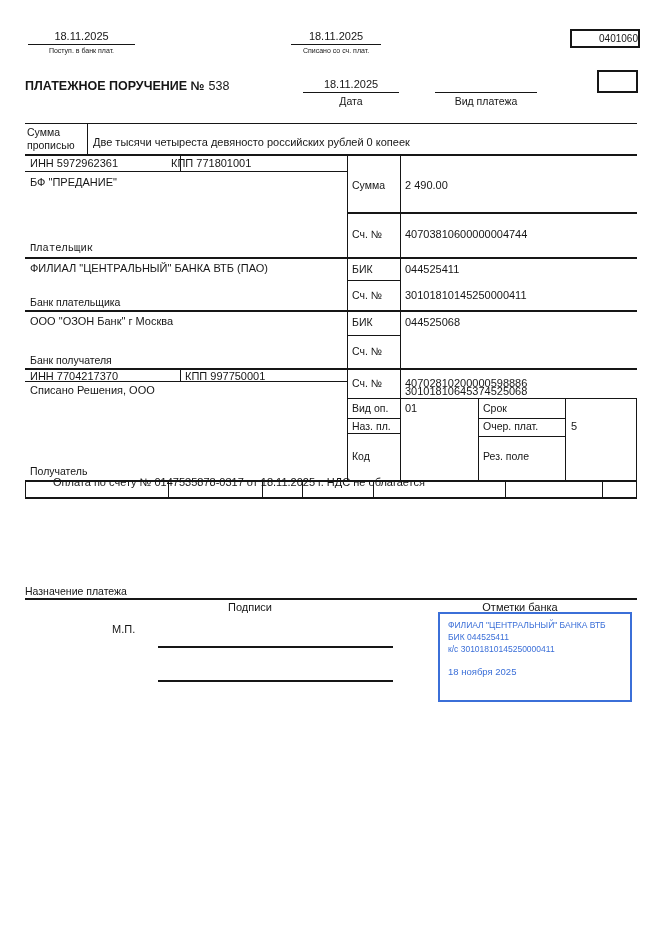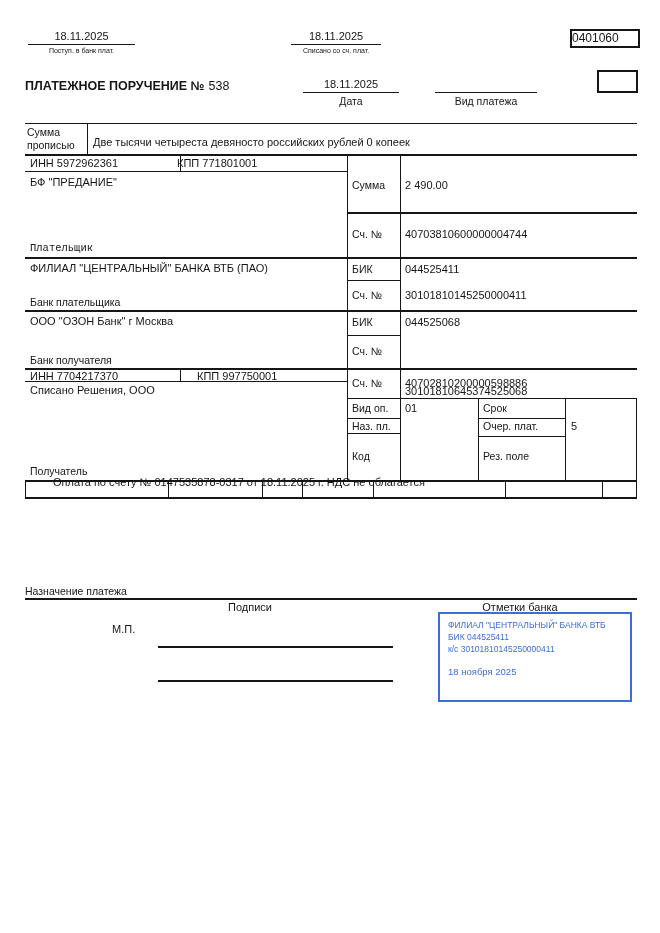--- a/index.html
+++ b/index.html
@@ -8,21 +8,21 @@
   .page{position:relative;width:660px;height:933px;background:#fff;overflow:hidden;}
   .txt{position:absolute;font-size:11px;line-height:13px;white-space:nowrap;}
   .smalltxt{position:absolute;font-size:10.5px;line-height:12px;white-space:nowrap;}
   .hl{position:absolute;height:1px;background:var(--ink);}
   .hl.thick{height:2px;}
   .vl{position:absolute;width:1px;background:var(--ink);}
   .dateblk{position:absolute;text-align:center;}
   .dval{font-size:11px;line-height:14px;border-bottom:1.5px solid var(--ink);padding-bottom:1px;}
   .dcap{font-size:7px;line-height:9px;padding-top:1px;}
   .dcap2{font-size:10.5px;line-height:13px;padding-top:2px;}
-  .codebox{position:absolute;border:2px solid var(--ink);text-align:left;font-size:12px;line-height:15px;}
+  .codebox{position:absolute;border:2px solid var(--ink);text-align:right;font-size:10px;line-height:15px;}
   .emptybox{position:absolute;border:2px solid var(--ink);}
   .title{position:absolute;font-size:12.5px;font-weight:bold;white-space:nowrap;}
   .title .num{font-weight:normal;margin-left:4px;}
   .wordslabel{position:absolute;font-size:10.5px;line-height:13px;}
   .stamp{position:absolute;box-sizing:border-box;border:2px solid var(--stamp-color);color:var(--stamp-color);padding:5px 8px;}
   .stamp .s1{font-size:8.5px;line-height:12px;white-space:nowrap;}
   .stamp .status{font-size:13px;font-weight:bold;letter-spacing:.5px;margin-top:13px;}
   .stamp .sdate{font-size:9.5px;margin-top:11px;}
   .sigline{position:absolute;height:1.5px;background:var(--ink);}
   .center{text-align:center;}
@@ -93,21 +93,21 @@
     <div class="vl" style="left:602px;top:480px;height:17px;"></div>
   </div>
 
   <div class="wordslabel" style="left:27px;top:126px;">
     <div>Сумма</div>
     <div>прописью</div>
   </div>
   <div class="txt" style="left:93px;top:136px;">Две тысячи четыреста девяносто российских рублей 0 копеек</div>
 
   <div class="txt" style="left:30px;top:157px;">ИНН 5972962361</div>
-  <div class="txt" style="left:177px;top:157px;">КПП 771801001</div>
+  <div class="txt" style="left:171px;top:157px;">КПП 771801001</div>
   <div class="txt" style="left:30px;top:176px;">БФ "ПРЕДАНИЕ"</div>
   <div class="smalltxt" style="left:30px;top:242px;font-family:Liberation Mono, monospace;">Плательщик</div>
   <div class="smalltxt" style="left:352px;top:179px;">Сумма</div>
   <div class="txt" style="left:405px;top:179px;">2 490.00</div>
   <div class="smalltxt" style="left:352px;top:228px;">Сч. №</div>
   <div class="txt" style="left:405px;top:228px;">40703810600000004744</div>
 
   <div class="txt" style="left:30px;top:262px;">ФИЛИАЛ "ЦЕНТРАЛЬНЫЙ" БАНКА ВТБ (ПАО)</div>
   <div class="smalltxt" style="left:30px;top:296px;">Банк плательщика</div>
   <div class="smalltxt" style="left:352px;top:263px;">БИК</div>
@@ -116,21 +116,21 @@
   <div class="txt" style="left:405px;top:289px;">30101810145250000411</div>
 
   <div class="txt" style="left:30px;top:315px;">ООО "ОЗОН Банк" г Москва</div>
   <div class="smalltxt" style="left:30px;top:354px;">Банк получателя</div>
   <div class="smalltxt" style="left:352px;top:316px;">БИК</div>
   <div class="txt" style="left:405px;top:316px;">044525068</div>
   <div class="smalltxt" style="left:352px;top:345px;">Сч. №</div>
   <div class="txt" style="left:405px;top:345px;margin-top:40px;">30101810645374525068</div>
 
   <div class="txt" style="left:30px;top:370px;">ИНН 7704217370</div>
-  <div class="txt" style="left:185px;top:370px;margin-left:12px;">КПП 997750001</div>
+  <div class="txt" style="left:185px;top:370px;">КПП 997750001</div>
   <div class="txt" style="left:30px;top:384px;">Списано Решения, ООО</div>
   <div class="smalltxt" style="left:30px;top:465px;">Получатель</div>
   <div class="smalltxt" style="left:352px;top:377px;">Сч. №</div>
   <div class="txt" style="left:405px;top:377px;">40702810200000598886</div>
 
   <div class="smalltxt" style="left:352px;top:402px;">Вид оп.</div>
   <div class="txt" style="left:405px;top:402px;">01</div>
   <div class="smalltxt" style="left:483px;top:402px;">Срок</div>
   <div class="smalltxt" style="left:352px;top:420px;">Наз. пл.</div>
   <div class="smalltxt" style="left:483px;top:420px;">Очер. плат.</div>

